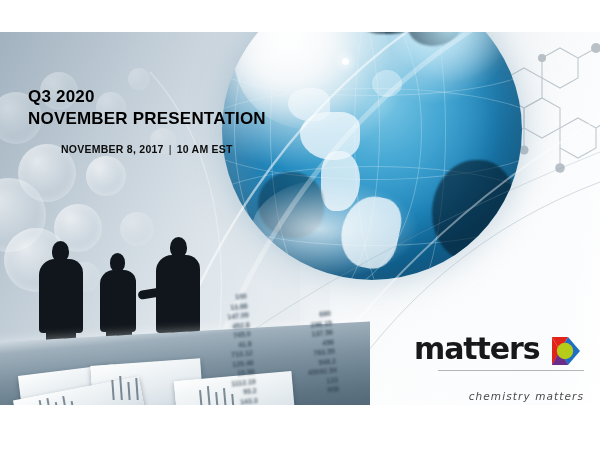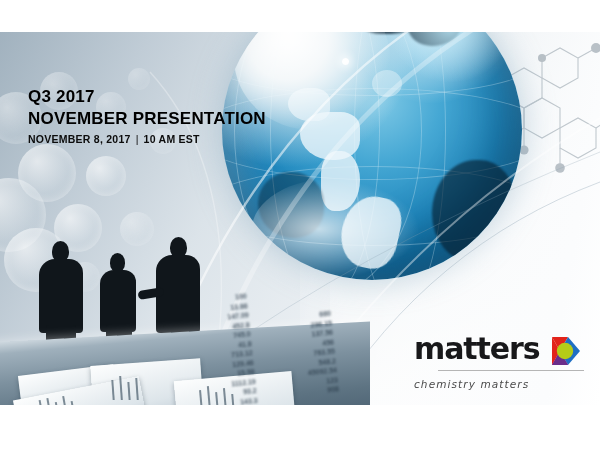--- a/index.html
+++ b/index.html
@@ -63,31 +63,31 @@
   #sheet{position:absolute;left:188px;top:258px;width:150px;height:150px;
     transform:rotate(-6deg);filter:blur(1.15px);opacity:.80;}
   .numcol{position:absolute;font-family:"Liberation Sans",sans-serif;font-size:7px;
     color:#2b3c4b;line-height:9.5px;text-align:right;font-weight:700;}
 
   
   #title{position:absolute;left:28px;top:86px;z-index:30;}
   #title .l1{font-size:17px;font-weight:700;color:#000;letter-spacing:.2px;line-height:22px;}
   #title .l2{font-size:17px;font-weight:700;color:#000;letter-spacing:.2px;line-height:22px;
              white-space:nowrap;}
-  #title .l3{margin-top:3px;font-size:10.5px;font-weight:700;color:#0c0c0c;
-             letter-spacing:.25px;white-space:nowrap;}
+  #title .l3{margin-top:13px;font-size:10.5px;font-weight:700;color:#0c0c0c;
+             letter-spacing:.25px;white-space:nowrap;text-align:center;}
   #title .l3 .sep{margin:0 5px;font-weight:400;}
 
   
   #logo{position:absolute;left:414px;top:332px;width:172px;height:58px;z-index:30;}
   #wordmark{position:absolute;left:0;top:0;font-size:30px;font-weight:700;color:#18181a;
     letter-spacing:-1.1px;font-family:"DejaVu Sans",sans-serif;line-height:34px;}
   #mark{position:absolute;left:136px;top:4px;width:34px;height:30px;}
   #logo-rule{position:absolute;left:24px;top:38px;width:146px;height:1px;background:#b5b5b5;}
-  #tagline{position:absolute;left:0;top:46px;width:170px;text-align:left;
+  #tagline{position:absolute;left:0;top:58px;width:170px;text-align:right;
     font-size:10.5px;font-style:italic;color:#4a4a4a;letter-spacing:1.1px;
     font-family:"DejaVu Sans",sans-serif;}
 </style>
 </head>
 <body>
 
 <div id="slide">
 
   <div id="art">
 
@@ -220,21 +220,21 @@
     </div>
 
     <div id="sheet">
       <div class="numcol" id="numcol-left" style="left:0;top:0;width:66px;">100<br>13.66<br>147.09<br>452.8<br>745.0<br>41.8<br>713.12<br>129.46<br>15.58<br>1112.19<br>93.2<br>143.3<br>22.7</div>
       <div class="numcol" id="numcol-right" style="left:84px;top:26px;width:64px;">660<br>296.15<br>137.56<br>456<br>763.55<br>548.2<br>45092.54<br>123<br>908</div>
     </div>
 
   </div>
 
   <div id="title">
-    <div class="l1">Q3 2017</div>
+    <div class="l1">Q3 2020</div>
     <div class="l2">NOVEMBER PRESENTATION</div>
     <div class="l3">
       <span>NOVEMBER 8, 2017</span><span class="sep">|</span><span>10 AM EST</span>
     </div>
   </div>
 
   <div id="logo">
     <div id="wordmark">matters</div>
     <svg id="mark" viewBox="0 0 34 30">
       <polygon points="2,1 2,29 10,15" fill="#e2231a"></polygon>

